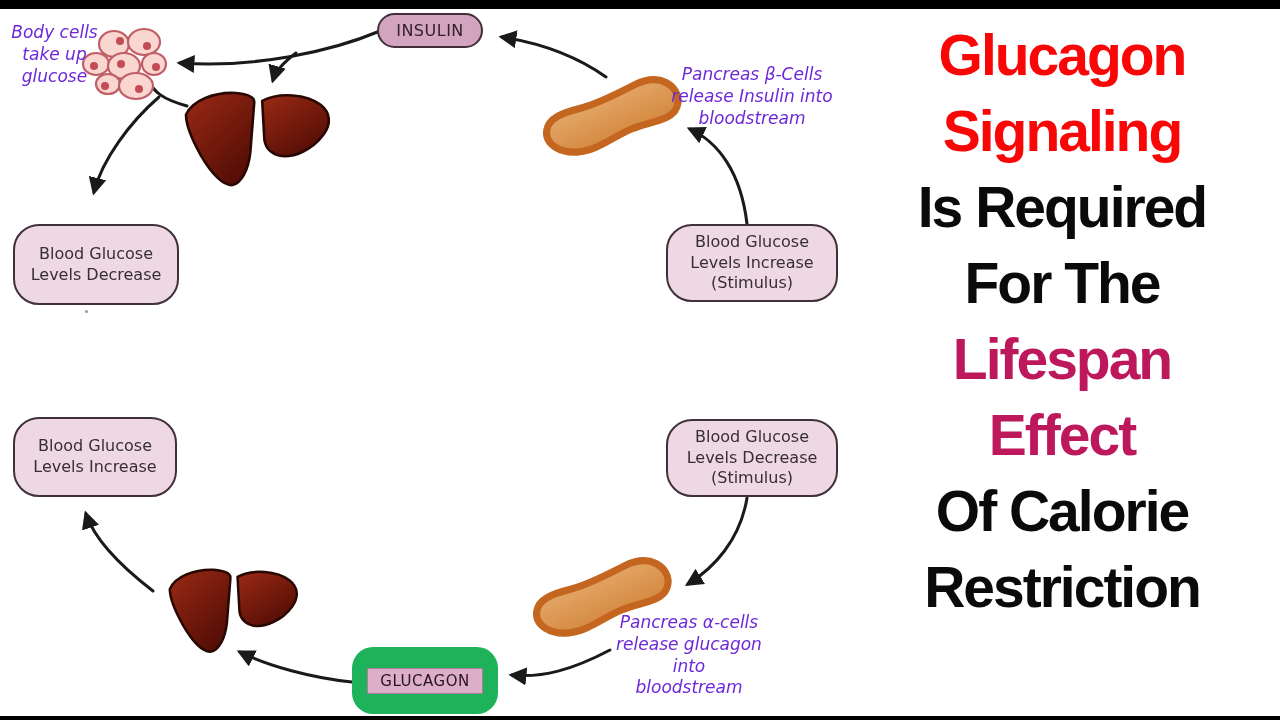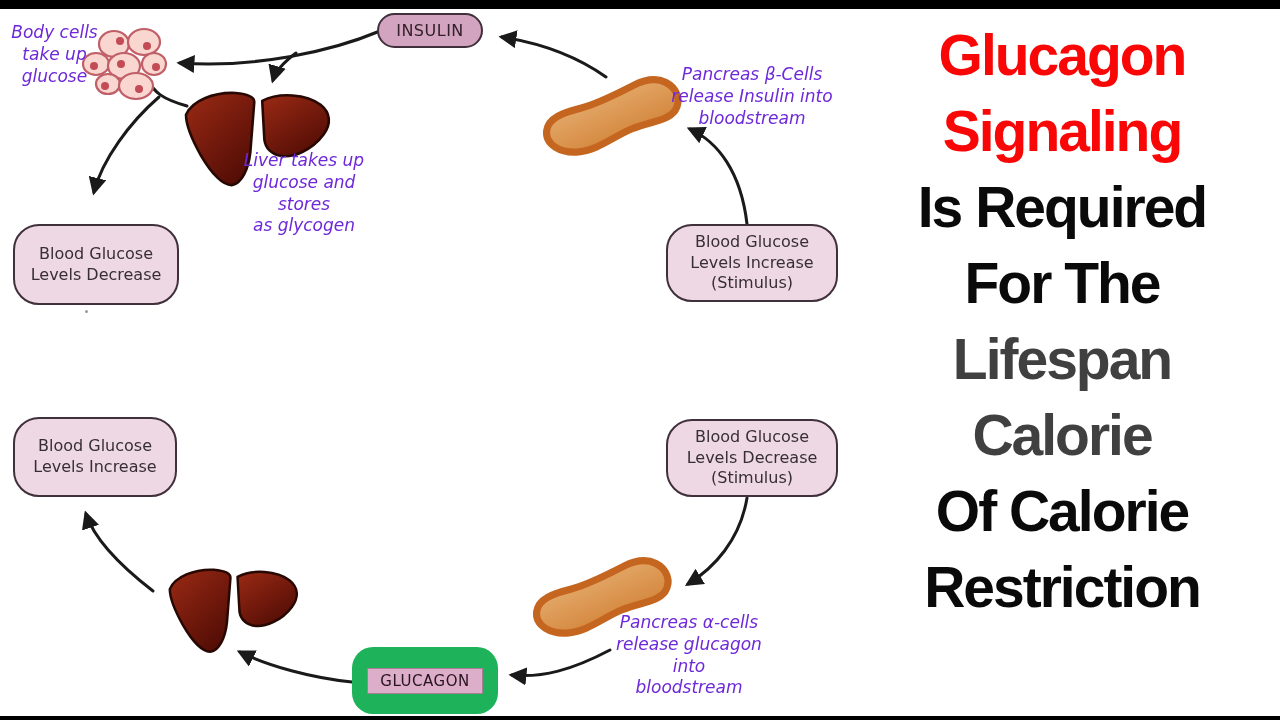--- a/index.html
+++ b/index.html
@@ -44,21 +44,21 @@
 
   .tiny-dot{position:absolute;left:85px;top:310px;width:3px;height:3px;
     border-radius:50%;background:#9a9a9a;}
 
   
   .title-panel{position:absolute;left:852px;top:17px;width:420px;
     text-align:center;font-family:"Liberation Sans",sans-serif;
     font-weight:bold;font-size:57px;line-height:76px;letter-spacing:-2px;}
   .c-red{color:#f90606;}
   .c-black{color:#0a0a0a;}
-  .c-green{color:#404040;}
+  .c-green{color:#be185d;}
 </style>
 </head>
 <body>
 
 <div class="stage">
 
   <div class="bar bar-top"></div>
   <div class="bar bar-bottom"></div>
 
   <svg class="art" width="1280" height="720" viewBox="0 0 1280 720">
@@ -150,39 +150,36 @@
 (Stimulus)</div>
 
   <div class="glucagon-box">
     <span class="glucagon-inner">GLUCAGON</span>
   </div>
 
   <div class="free-label lbl-body-cells">Body cells
 take up
 glucose</div>
 
-  <div class="free-label lbl-liver-top">Liver takes up
-glucose and stores
-as glycogen</div>
 
   <div class="free-label lbl-pancreas-beta">Pancreas β-Cells
 release Insulin into
 bloodstream</div>
 
 
   <div class="free-label lbl-pancreas-alpha">Pancreas α-cells
 release glucagon into
 bloodstream</div>
 
   <div class="tiny-dot"></div>
 
   <div class="title-panel">
     <div class="c-red">Glucagon</div>
     <div class="c-red">Signaling</div>
     <div class="c-black">Is Required</div>
     <div class="c-black">For The</div>
     <div class="c-green">Lifespan</div>
-    <div class="c-green">Calorie</div>
+    <div class="c-green">Effect</div>
     <div class="c-black">Of Calorie</div>
     <div class="c-black">Restriction</div>
   </div>
 
 </div>
 
 </body></html>

